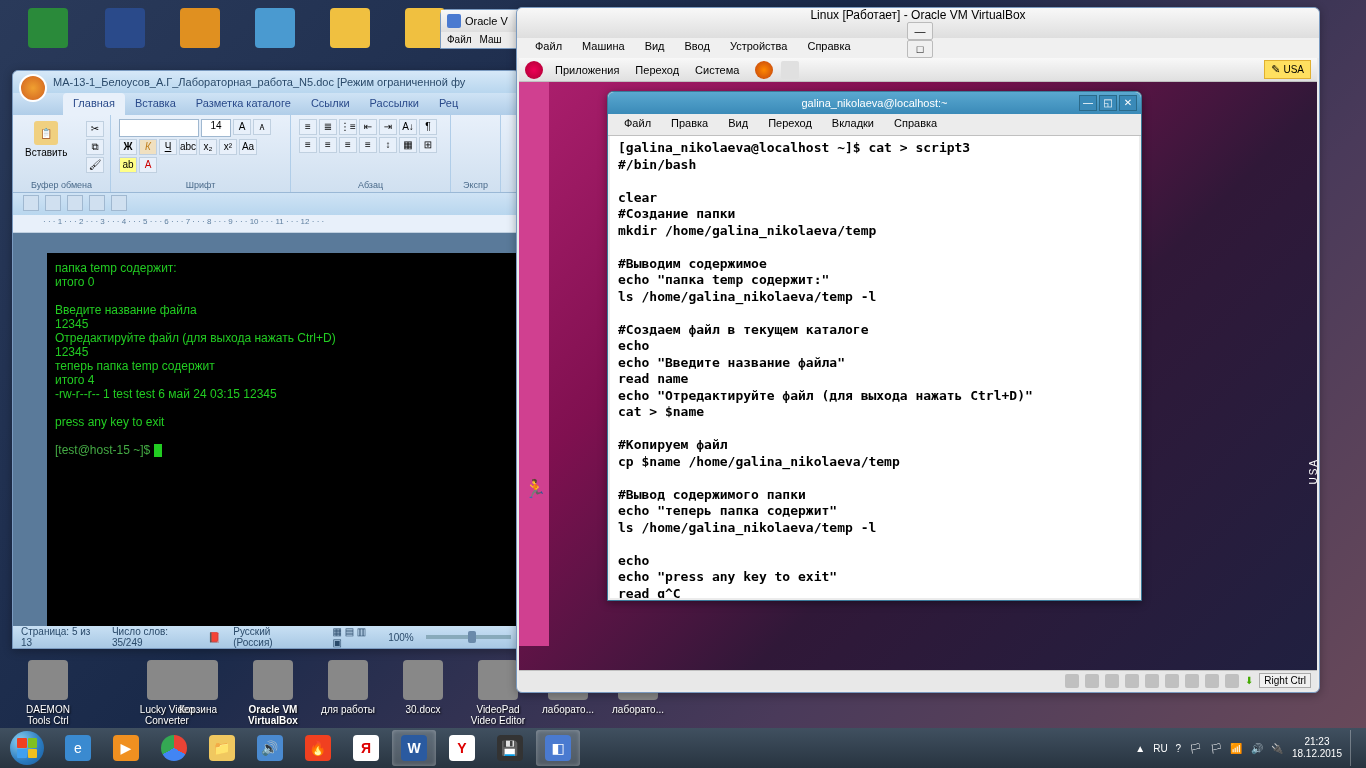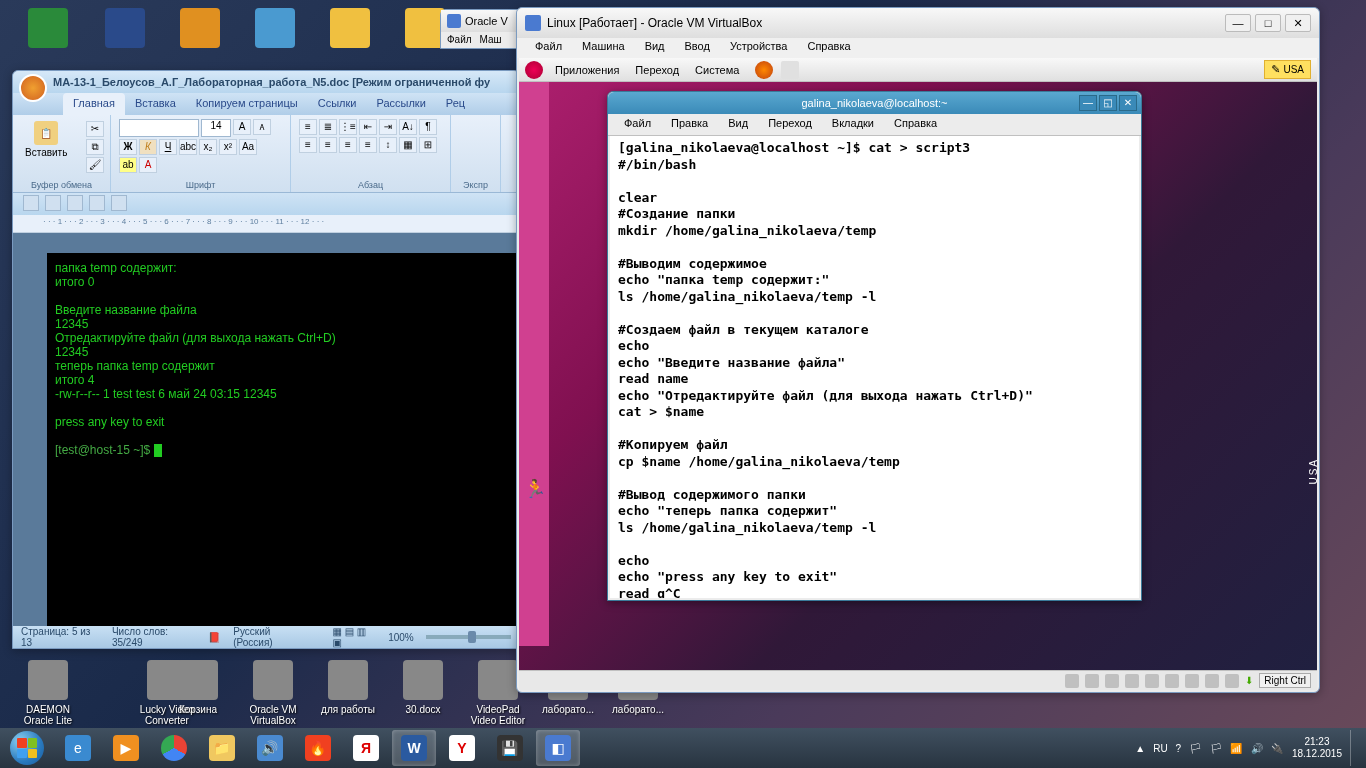--- a/index.html
+++ b/index.html
@@ -4,21 +4,21 @@
 <style>
 * { margin: 0; padding: 0; box-sizing: border-box; font-family: "Segoe UI", Tahoma, sans-serif; }
 body { width: 1366px; height: 768px; overflow: hidden; position: relative; background: linear-gradient(135deg, #2a3a5a 0%, #1a2a4a 40%, #4a3a5a 70%, #6a4a5a 100%); }
 
 
 .desktop-icon { position: absolute; width: 60px; text-align: center; color: #fff; font-size: 10px; text-shadow: 1px 1px 2px #000; cursor: pointer; }
 .desktop-icon .icon-box { width: 40px; height: 40px; margin: 0 auto 4px; background: #f0f0f0; border-radius: 4px; display: flex; align-items: center; justify-content: center; font-size: 18px; }
 
 
 .word-window { position: absolute; left: 12px; top: 70px; width: 508px; height: 579px; background: #cfe3f5; border: 1px solid #7a9ac0; border-radius: 6px 6px 0 0; box-shadow: 0 2px 10px rgba(0,0,0,.3); }
-.word-titlebar { height: 22px; background: linear-gradient(#d6e8f8,#b8d6ee); padding: 2px 6px; font-size: 11px; color: #2a4a6a; border-radius: 6px 6px 0 0; display: flex; align-items: center; font-weight: bold; }
+.word-titlebar { height: 22px; background: linear-gradient(#d6e8f8,#b8d6ee); padding: 2px 6px; font-size: 11px; color: #2a4a6a; border-radius: 6px 6px 0 0; display: flex; align-items: center; }
 .word-titlebar .office-btn { width: 28px; height: 28px; background: radial-gradient(circle,#f0a030,#d06020); border-radius: 50%; margin-right: 6px; position: relative; top: 6px; border: 2px solid #fff; }
 .word-ribbon-tabs { height: 22px; background: linear-gradient(#cfe3f5,#b0cde8); display: flex; padding-left: 50px; font-size: 11px; }
 .word-ribbon-tabs .tab { padding: 4px 10px; cursor: pointer; color: #2a4a8a; }
 .word-ribbon-tabs .tab.active { background: #e8f0fa; border-radius: 4px 4px 0 0; }
 .word-ribbon { height: 78px; background: linear-gradient(#e8f0fa,#d0e0f0); border-bottom: 1px solid #9ab8d6; display: flex; }
 .ribbon-group { border-right: 1px solid #b0cde8; padding: 4px 8px; position: relative; }
 .ribbon-group-label { position: absolute; bottom: 2px; left: 0; right: 0; text-align: center; font-size: 9px; color: #4a6a8a; }
 .ribbon-btn { display: inline-flex; flex-direction: column; align-items: center; padding: 2px 4px; font-size: 10px; cursor: pointer; }
 .ribbon-btn .big-icon { width: 24px; height: 24px; background: #f0d080; border-radius: 3px; margin-bottom: 2px; display: flex; align-items: center; justify-content: center; }
 .ribbon-row { display: flex; gap: 2px; margin-bottom: 2px; }
@@ -32,21 +32,21 @@
 .word-terminal { position: absolute; left: 34px; top: 20px; right: 0; bottom: 0; background: #000; color: #2c2; font-family: "Consolas", monospace; font-size: 12px; padding: 8px; line-height: 14px; white-space: pre; }
 .word-terminal .prompt { color: #4a4; }
 .word-terminal .cursor { display: inline-block; width: 8px; height: 13px; background: #2c2; vertical-align: middle; }
 .word-status { position: absolute; left: 0; right: 0; bottom: 0; height: 22px; background: linear-gradient(#c8e0f4,#a8c8e4); font-size: 10px; color: #2a4a6a; display: flex; align-items: center; padding: 0 8px; gap: 12px; }
 .word-status .spacer { flex: 1; }
 .zoom-slider { width: 90px; height: 4px; background: #8ab; position: relative; }
 .zoom-slider::after { content: ""; position: absolute; left: 50%; top: -4px; width: 8px; height: 12px; background: #6a8aaa; border-radius: 2px; }
 
 
 .vbox-window { position: absolute; left: 516px; top: 7px; width: 804px; height: 686px; background: #ececec; border: 1px solid #7a9ac0; border-radius: 6px; box-shadow: 0 2px 10px rgba(0,0,0,.3); }
-.vbox-titlebar { height: 30px; background: linear-gradient(#f8f8f8,#dedede); border-radius: 6px 6px 0 0; display: flex; align-items: center; padding: 0 8px; font-size: 12px; }
+.vbox-titlebar { height: 30px; background: linear-gradient(#f8f8f8,#dedede); border-radius: 6px 6px 0 0; display: flex; align-items: center; padding: 0 8px; font-size: 12px; flex-direction: column; }
 .vbox-titlebar .title-icon { width: 16px; height: 16px; background: #4a7ad0; border-radius: 2px; margin-right: 6px; }
 .vbox-titlebar .title-spacer { flex: 1; }
 .vbox-winbtn { width: 26px; height: 18px; border: 1px solid #bbb; margin-left: 4px; text-align: center; font-size: 11px; line-height: 16px; cursor: pointer; background: #f0f0f0; border-radius: 2px; }
 .vbox-menubar { height: 20px; background: #f0f0f0; display: flex; padding: 0 8px; font-size: 11px; }
 .vbox-menubar .menu { padding: 2px 10px; cursor: pointer; }
 
 
 .linux-desktop { position: absolute; left: 2px; top: 50px; right: 2px; bottom: 22px; background: linear-gradient(135deg, #b02070 0%, #801050 30%, #301838 60%, #202040 100%); }
 .gnome-panel-top { height: 24px; background: linear-gradient(#f8f8f8,#e0e0e0); border-bottom: 1px solid #c0c0c0; display: flex; align-items: center; padding: 0 6px; font-size: 11px; }
 .gnome-panel-top .panel-icon { width: 18px; height: 18px; margin-right: 4px; }
@@ -123,31 +123,31 @@
     </div>
     <div class="desktop-icon" style="left: 395px; top: 8px;">
       <div class="icon-box" style="background:#f0c040"></div>
       <div></div>
     </div>
   </div>
 
 <div id="desktop-icons-bottom">
     <div class="desktop-icon" style="left: 18px; top: 660px;">
       <div class="icon-box" style="background:#888"></div>
-      <div>DAEMON Oracle Lite</div>
+      <div>DAEMON Tools Ctrl</div>
     </div>
     <div class="desktop-icon" style="left: 93px; top: 660px; margin-left: 44px;">
       <div class="icon-box" style="background:#888"></div>
       <div>Lucky Video Converter</div>
     </div>
     <div class="desktop-icon" style="left: 168px; top: 660px;">
       <div class="icon-box" style="background:#888"></div>
       <div>Корзина</div>
     </div>
-    <div class="desktop-icon" style="left: 243px; top: 660px;">
+    <div class="desktop-icon" style="left: 243px; top: 660px; font-weight: bold;">
       <div class="icon-box" style="background:#888"></div>
       <div>Oracle VM VirtualBox</div>
     </div>
     <div class="desktop-icon" style="left: 318px; top: 660px;">
       <div class="icon-box" style="background:#888"></div>
       <div>для работы</div>
     </div>
     <div class="desktop-icon" style="left: 393px; top: 660px;">
       <div class="icon-box" style="background:#888"></div>
       <div>30.docx</div>
@@ -175,21 +175,21 @@
 </div>
 
 <div class="word-window">
   <div class="word-titlebar">
     <div class="office-btn"></div>
     <span>МА-13-1_Белоусов_А.Г_Лабораторная_работа_N5.doc [Режим ограниченной фу</span>
   </div>
   <div class="word-ribbon-tabs">
     <div class="tab active">Главная</div>
     <div class="tab">Вставка</div>
-    <div class="tab">Копируем страницы</div>
+    <div class="tab">Разметка каталоге</div>
     <div class="tab">Ссылки</div>
     <div class="tab">Рассылки</div>
     <div class="tab">Рец</div>
   </div>
   <div class="word-ribbon">
     <div class="ribbon-group" style="width:98px">
       <div class="ribbon-btn">
         <div class="big-icon">📋</div>
         <span>Вставить</span>
       </div>

